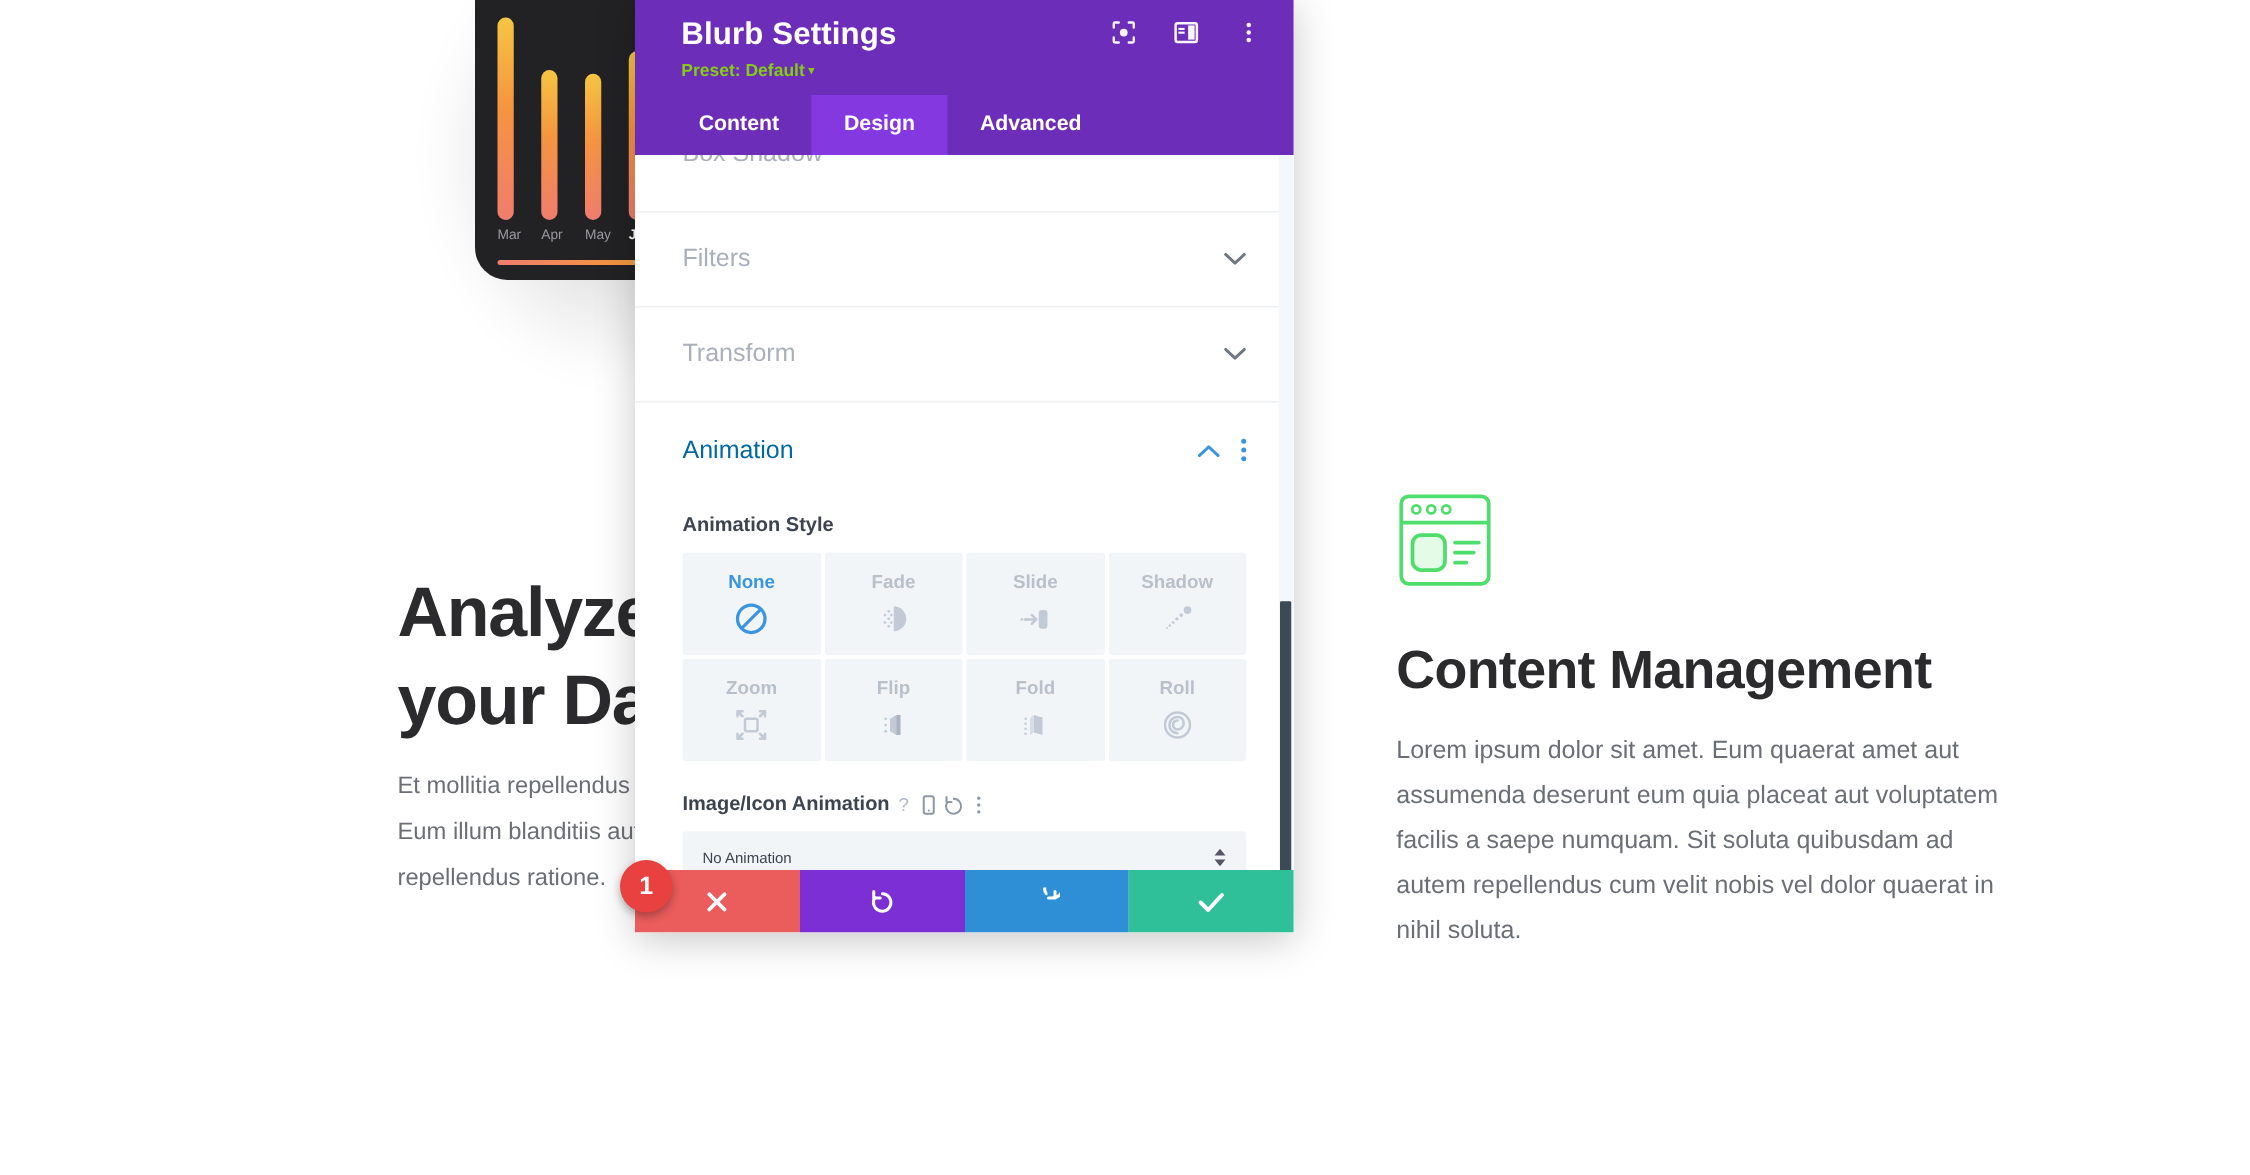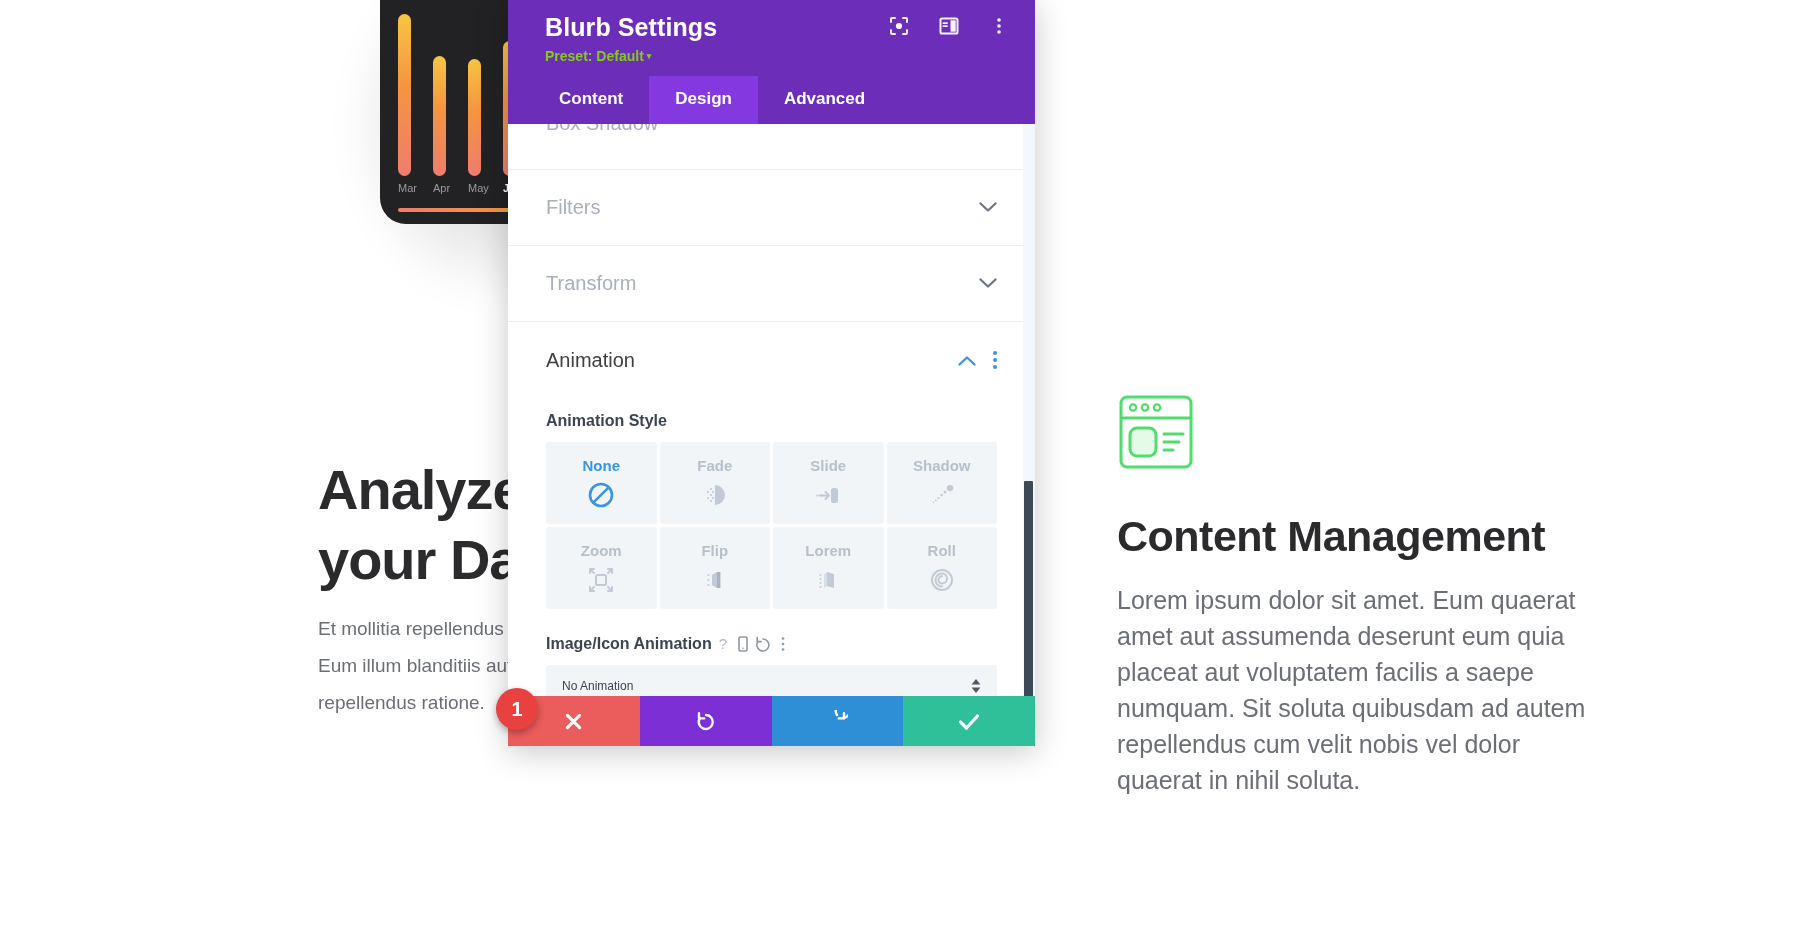--- a/index.html
+++ b/index.html
@@ -56,21 +56,21 @@
   
   .cm-icon { position: absolute; left: 1117px; top: 393px; width: 78px; height: 78px; }
   .cm-title {
     position: absolute; left: 1117px; top: 512px;
     font-size: 43px; font-weight: bold; color: #2b2b2e;
     letter-spacing: -0.5px; white-space: nowrap;
   }
   .cm-para {
     position: absolute; left: 1117px; top: 582px;
     width: 492px;
-    font-size: 25px; line-height: 36px; color: #6b6f75;
+    font-size: 20px; line-height: 36px; color: #6b6f75;
   }
 
   
   #modal {
     position: absolute; left: 508px; top: -1px;
     width: 527px; height: 747px;
     background: #ffffff;
     box-shadow: 0 6px 30px rgba(0,0,0,0.22);
     display: flex; flex-direction: column;
     overflow: hidden;
@@ -94,21 +94,21 @@
 
   .modal-body { flex: 1 1 auto; position: relative; overflow: hidden; background: #fff; }
 
   .section-row {
     display: flex; align-items: center; justify-content: space-between;
     padding: 0 38px; height: 76px;
     border-bottom: 1px solid #eaedf1;
     cursor: pointer;
   }
   .section-row .stitle { font-size: 20px; color: #a9b0bb; }
-  .section-row.open .stitle { color: #404040; }
+  .section-row.open .stitle { color: #0369a1; }
   .section-row .srt { display: flex; align-items: center; gap: 16px; }
   .chev { width: 18px; height: 11px; }
   .dots3 { width: 5px; display: flex; flex-direction: column; gap: 3px; align-items: center; }
   .dots3 i { width: 4px; height: 4px; border-radius: 50%; background: #3a95e0; display: block; }
 
   .panel { padding: 14px 38px 0 38px; }
   .field-label { font-size: 16px; color: #3c4450; font-weight: bold; margin-bottom: 12px; }
 
   .anim-grid {
     display: grid; grid-template-columns: repeat(4, 1fr);
@@ -375,21 +375,21 @@
             <svg width="30" height="30" viewBox="0 0 30 30">
               <path d="M17 7v16l-5-3V10z" fill="#c2cad6"></path>
               <rect x="17" y="7" width="3.4" height="16" fill="#aab3c0"></rect>
               <circle cx="8.5" cy="10" r="1.1" fill="#c2cad6"></circle>
               <circle cx="8.5" cy="15" r="1.1" fill="#c2cad6"></circle>
               <circle cx="8.5" cy="20" r="1.1" fill="#c2cad6"></circle>
             </svg>
           </div>
 
           <div class="anim-cell">
-            <span>Lorem</span>
+            <span>Fold</span>
             <svg width="30" height="30" viewBox="0 0 30 30">
               <path d="M14 7l7 2v14l-7-2z" fill="#c2cad6"></path>
               <path d="M14 7v14l-3 2V9.5z" fill="#d7dde6"></path>
               <circle cx="7.5" cy="10" r="1" fill="#c2cad6"></circle>
               <circle cx="7.5" cy="14" r="1" fill="#c2cad6"></circle>
               <circle cx="7.5" cy="18" r="1" fill="#c2cad6"></circle>
               <circle cx="7.5" cy="22" r="1" fill="#c2cad6"></circle>
             </svg>
           </div>
 

